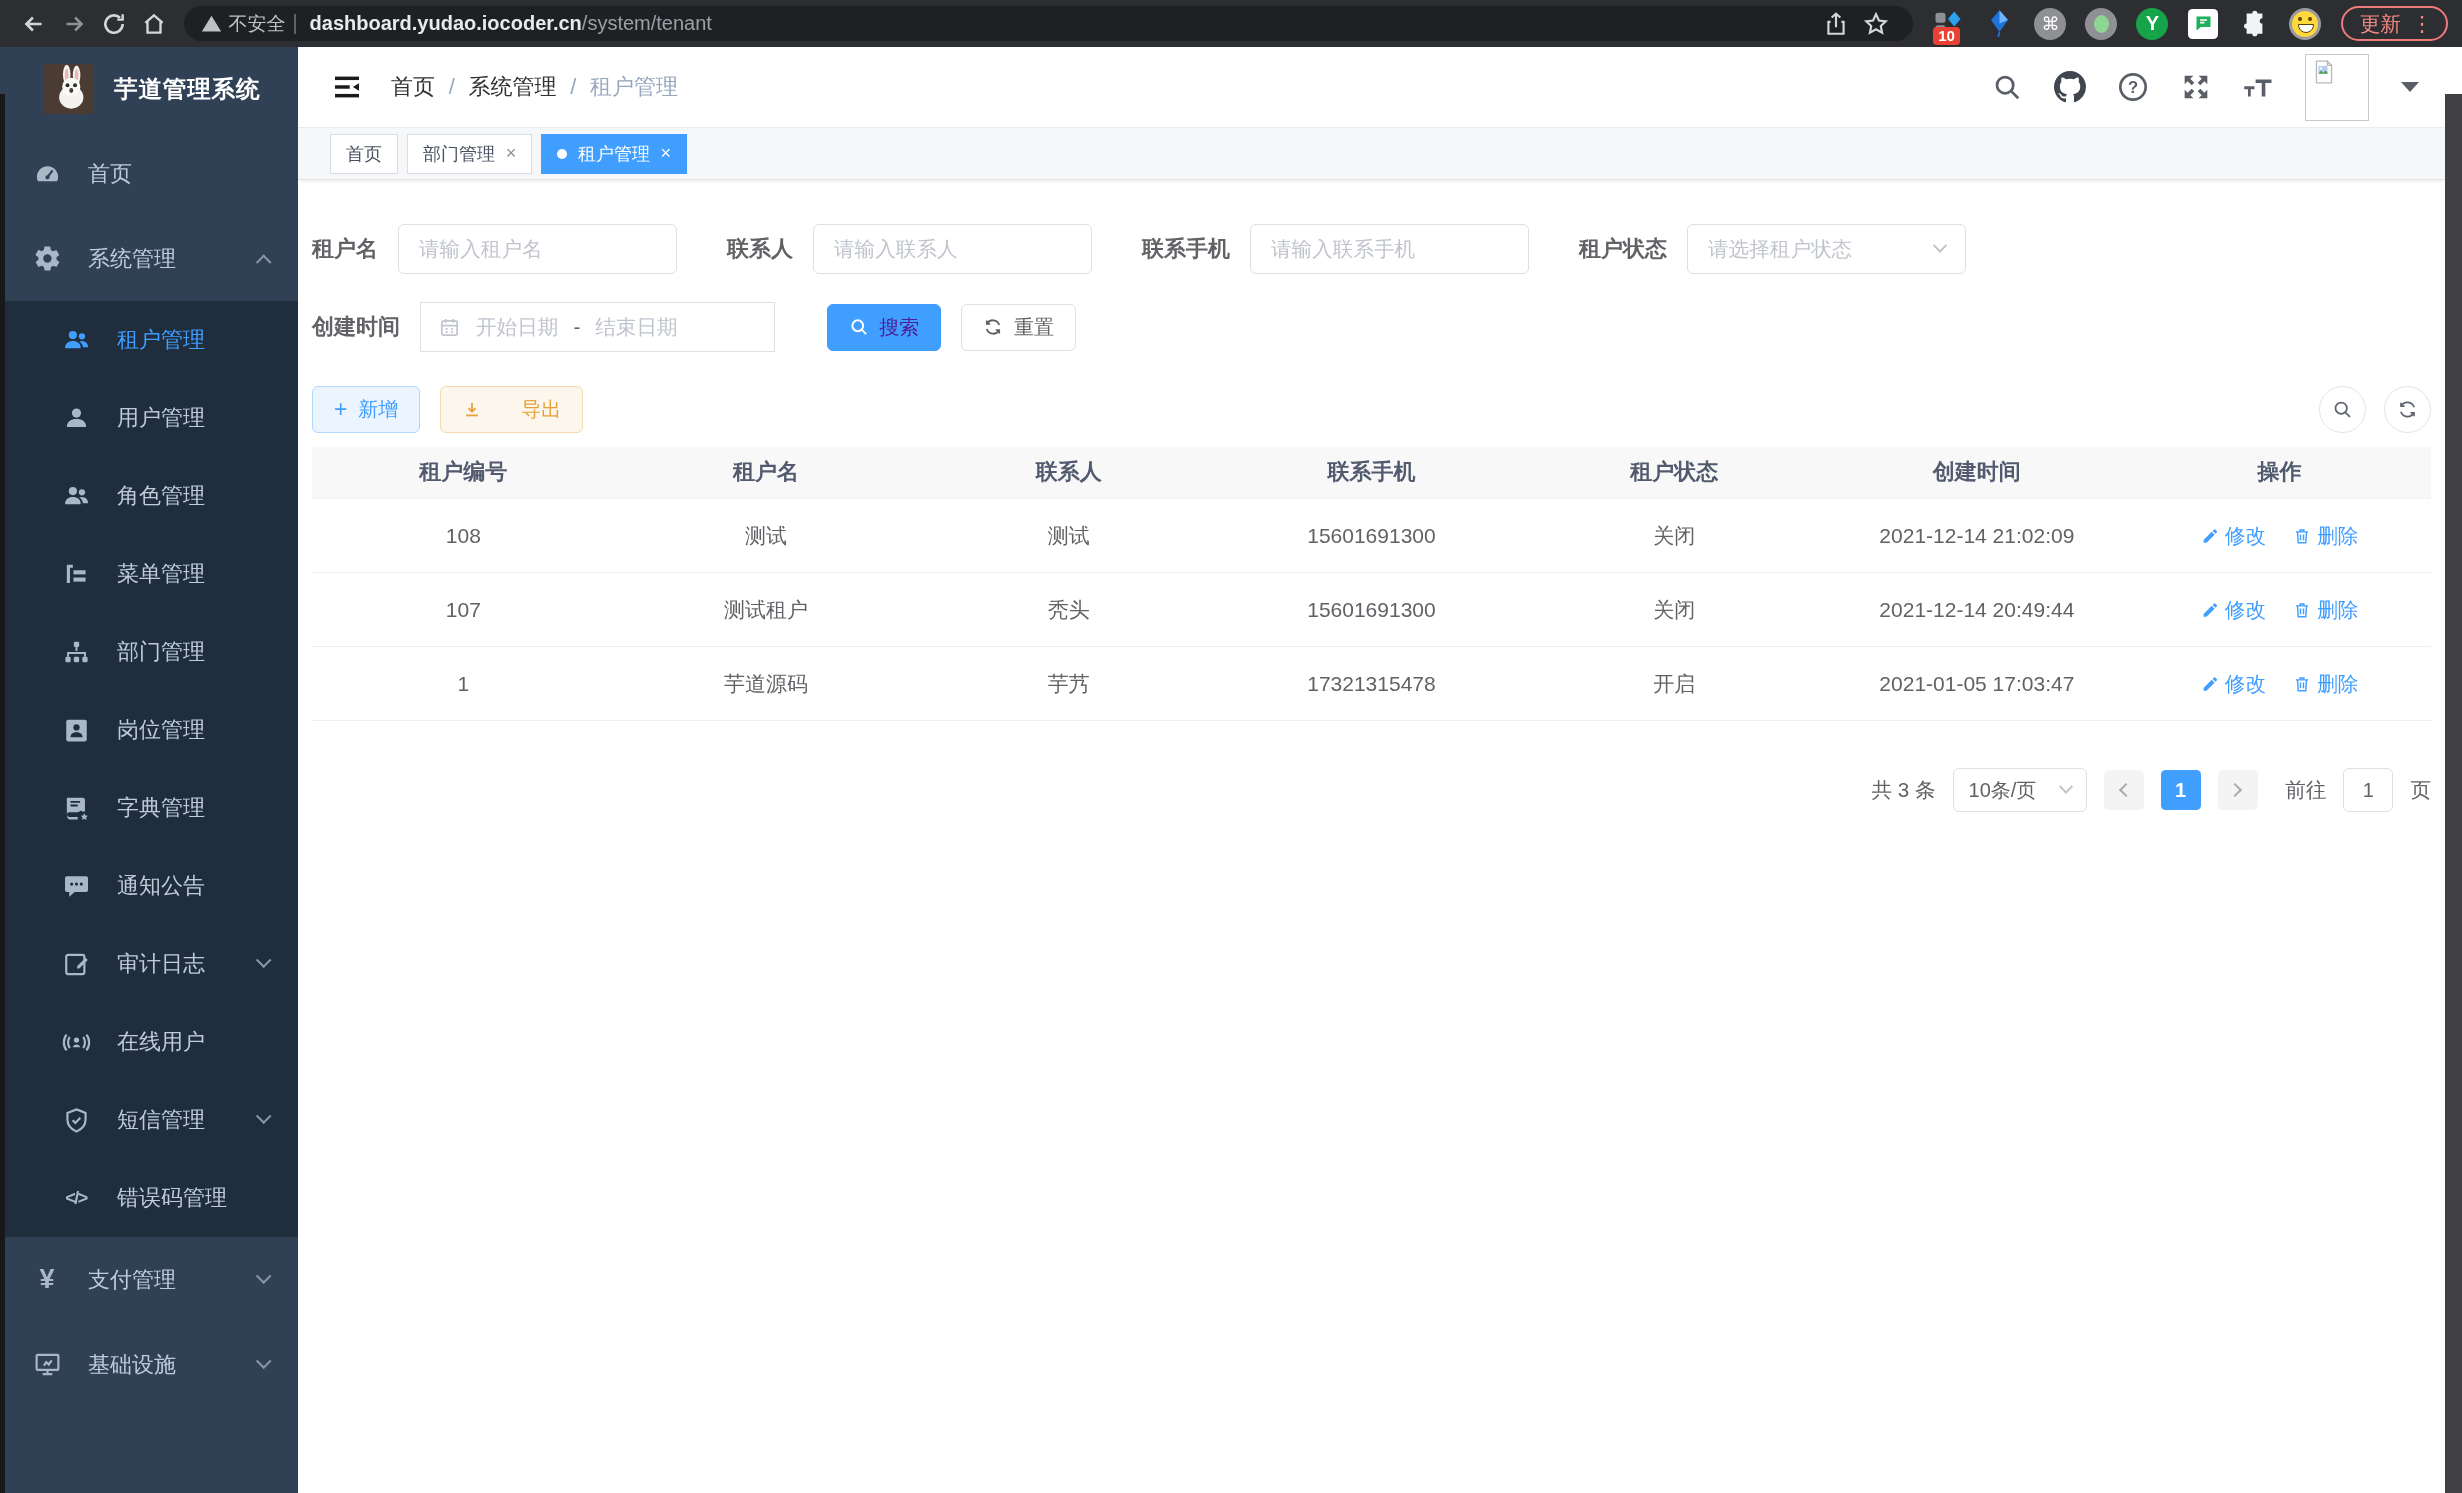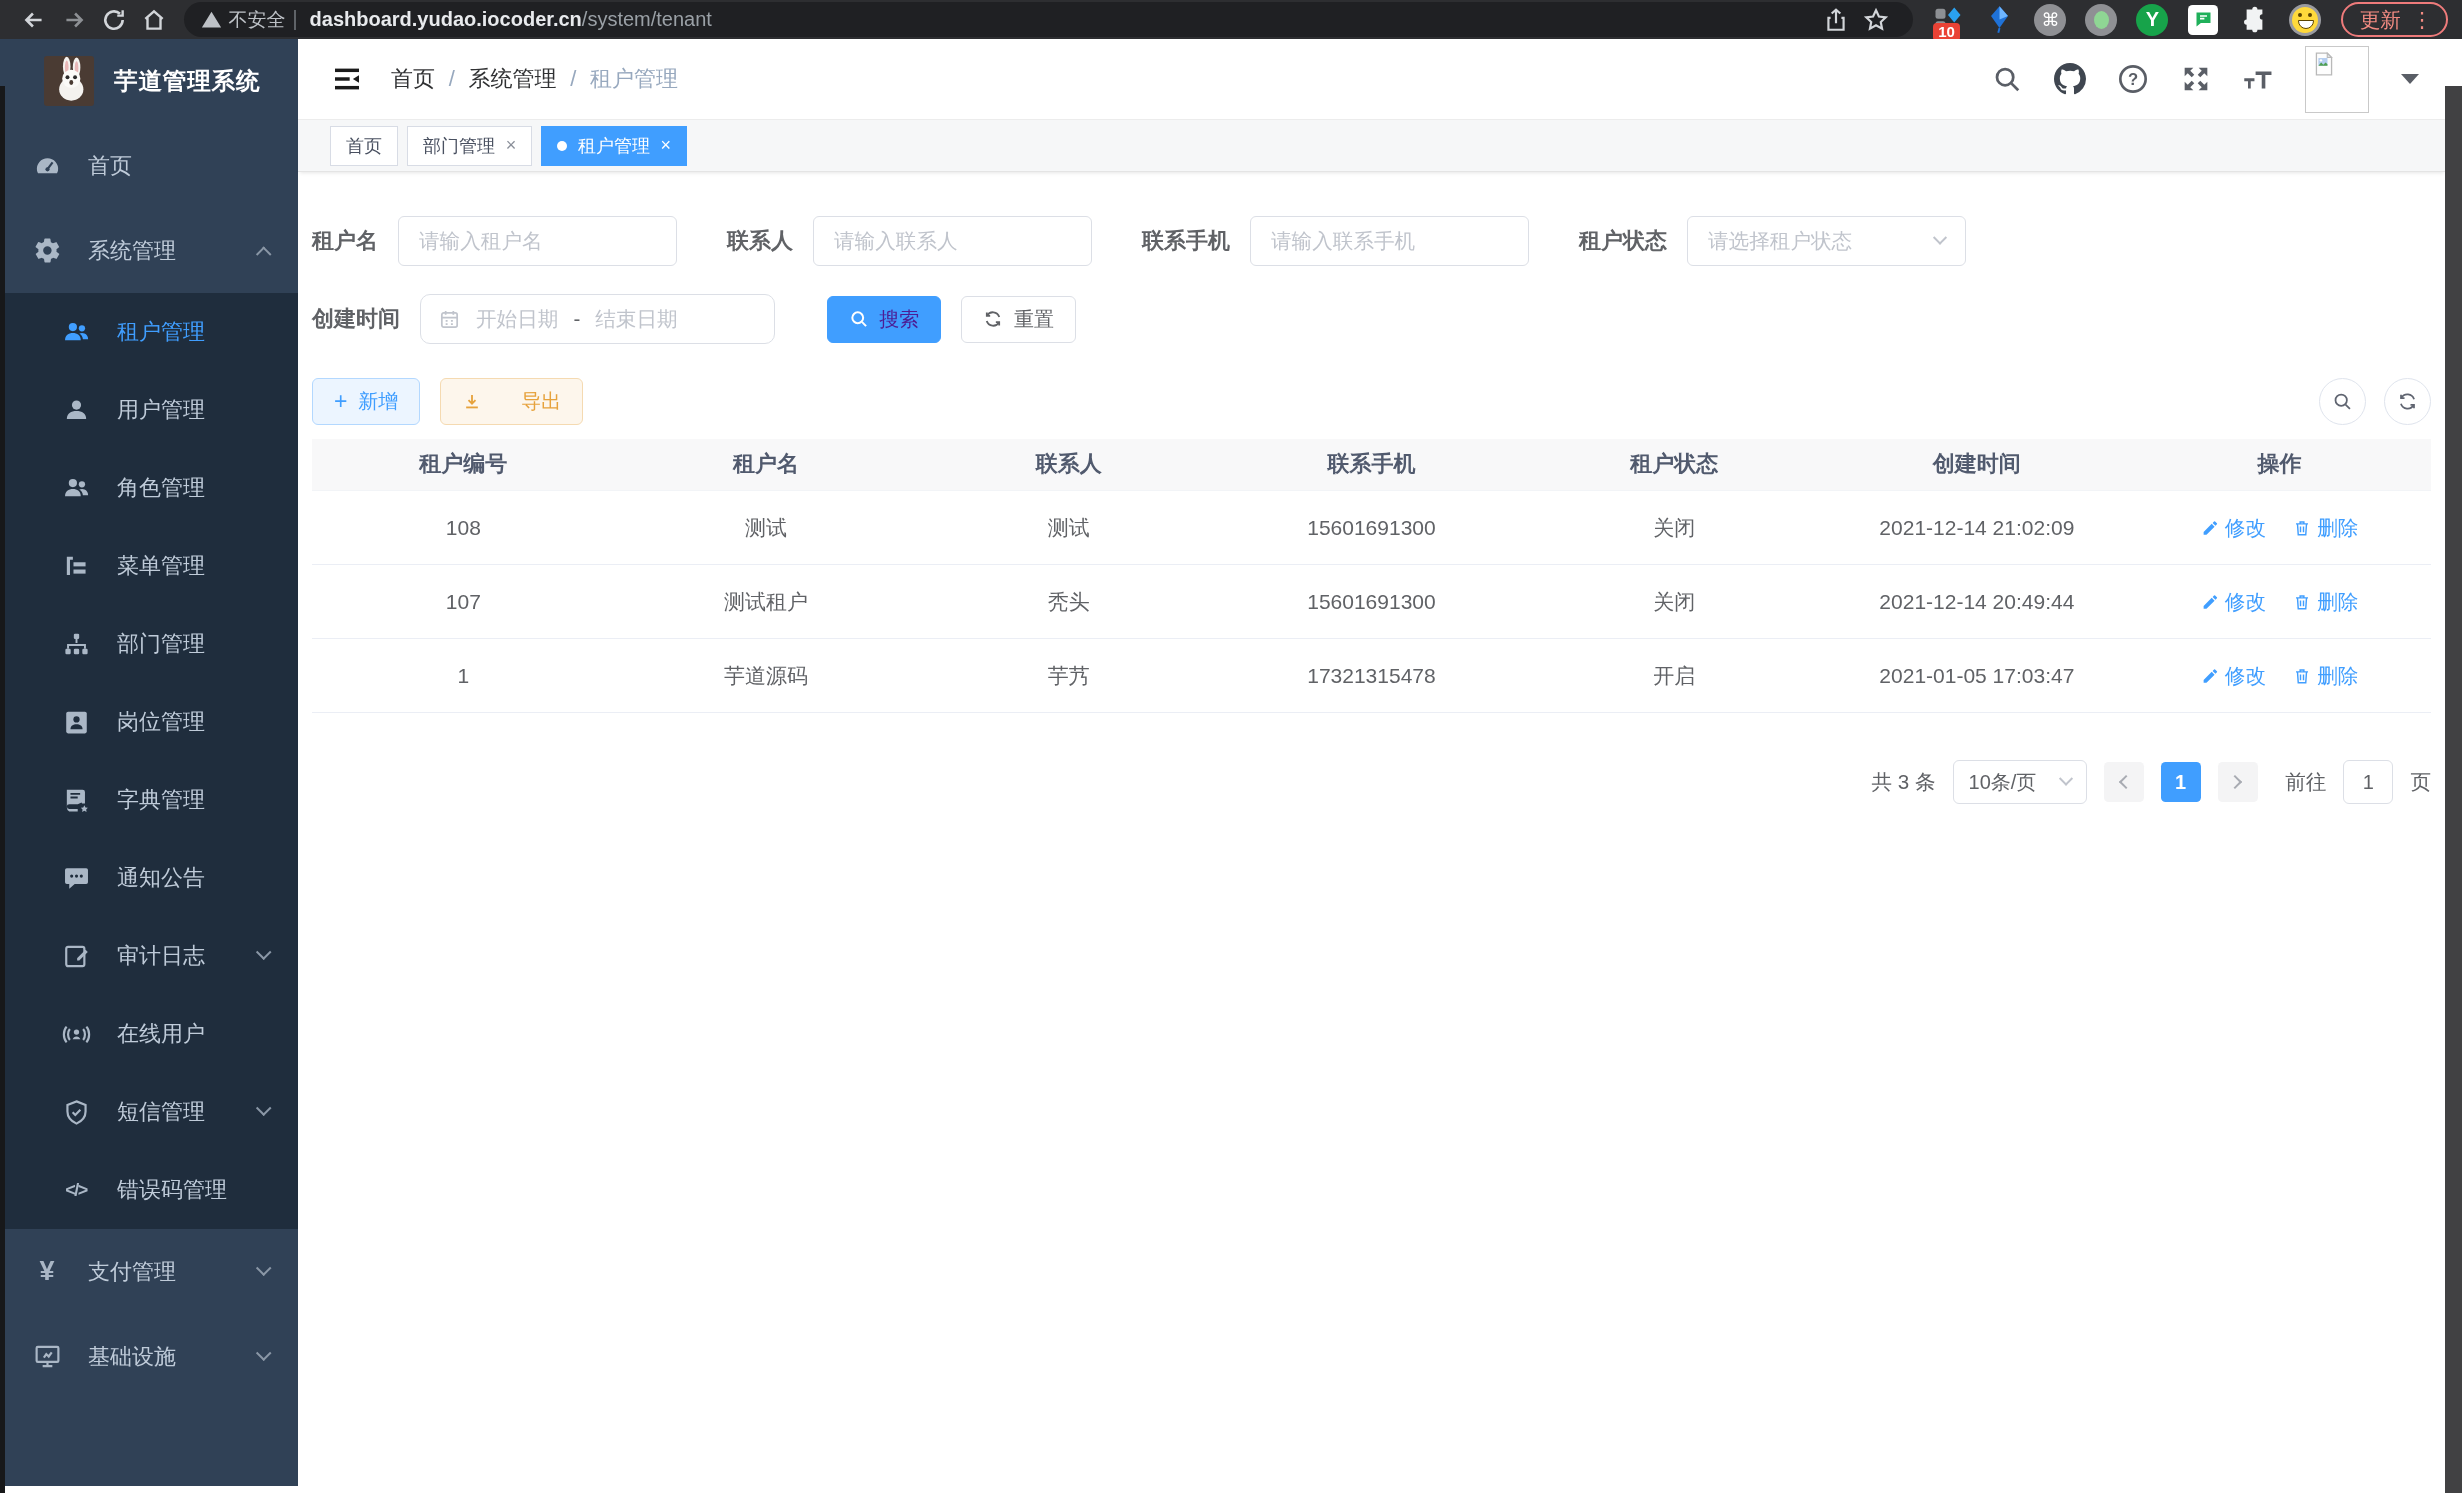--- a/index.html
+++ b/index.html
@@ -1,20 +1,20 @@
 <!DOCTYPE html>
 <html style="font-size:12px"><head>
 <meta charset="utf-8">
 <style>
   * { box-sizing: border-box; margin: 0; padding: 0; }
   html,body { width:2462px; height:1494px; overflow:hidden; }
   body { font-family:"Liberation Sans","DejaVu Sans",sans-serif; background:#fff; position:relative; }
 
   
-  .browser-bar { height:39px; background:#2d2e31; display:flex; align-items:center; padding:0 13.7px; }
+  .browser-bar { height:47px; background:#2d2e31; display:flex; align-items:center; padding:0 13.7px; }
   .nav-btn { width:40px; height:40px; display:flex; align-items:center; justify-content:center; flex-shrink:0; }
   .nav-btn svg { width:26px; height:26px; }
   .url-pill { flex:1; max-width:1744px; height:35px; background:#1f2023; border-radius:17.5px;
               display:flex; align-items:center; padding:0 17px; margin:0 10.7px; min-width:0; }
   .sec-label { color:#bdc1c6; font-size:19px; margin:0 9px 0 6px; white-space:nowrap; }
   .url-divider { width:1.5px; height:20px; background:#5f6368; margin-right:13.7px; }
   .url-text { font-size:20px; white-space:nowrap; overflow:hidden; }
   .url-host { color:#e8eaed; font-weight:700; }
   .url-path { color:#9aa0a6; }
   .pill-spacer { flex:1; }
@@ -84,21 +84,21 @@
   .filter-row.second { margin-top:28px; }
   .f-group { display:flex; align-items:center; margin-right:50px; }
   .f-label { font-size:22px; font-weight:700; color:#606266; margin-right:20px; white-space:nowrap; }
   .f-input { width:279px; height:50px; border:0.8px solid #dcdfe6; border-radius:6px; padding:0 20px;
              font-size:20.6px; color:#606266; outline:none; background:#fff; font-family:inherit; }
   .f-input::placeholder { color:#c0c4cc; }
   .f-select { width:279px; height:50px; border:0.8px solid #dcdfe6; border-radius:6px; padding:0 20px;
               display:flex; align-items:center; color:#c0c4cc; font-size:20.6px; background:#fff; cursor:pointer; }
   .sel-chev { margin-left:auto; width:10px; height:10px; border-right:2.3px solid #c0c4cc; border-bottom:2.3px solid #c0c4cc;
               transform:rotate(45deg) translate(-2.3px,-2.3px); }
-  .date-range { width:355px; height:50px; border:0.8px solid #dcdfe6; border-radius:10px; display:flex; align-items:center;
+  .date-range { width:355px; height:50px; border:0.8px solid #dcdfe6; border-radius:0; display:flex; align-items:center;
                 padding:0 17px; gap:15px; color:#c0c4cc; font-size:20.6px; background:#fff; }
   .date-sep { color:#606266; }
 
   .btn { height:47px; border-radius:6px; font-size:20px; display:inline-flex; align-items:center; gap:10.7px;
          padding:0 21px; border:0.8px solid transparent; cursor:pointer; font-family:inherit; }
   .btn-primary { background:#409eff; border-color:#409eff; color:#4c1d95; margin-left:1.5px; }
   .btn-plain { background:#fff; border-color:#dcdfe6; color:#606266; margin-left:20px; }
   .btn-add { background:#ecf5ff; border-color:#b3d8ff; color:#409eff; }
   .btn-export { background:#fdf6ec; border-color:#f5dab1; color:#e6a23c; margin-left:20px;gap:39px; }
   .plus-glyph { font-size:23px; line-height:1; }

